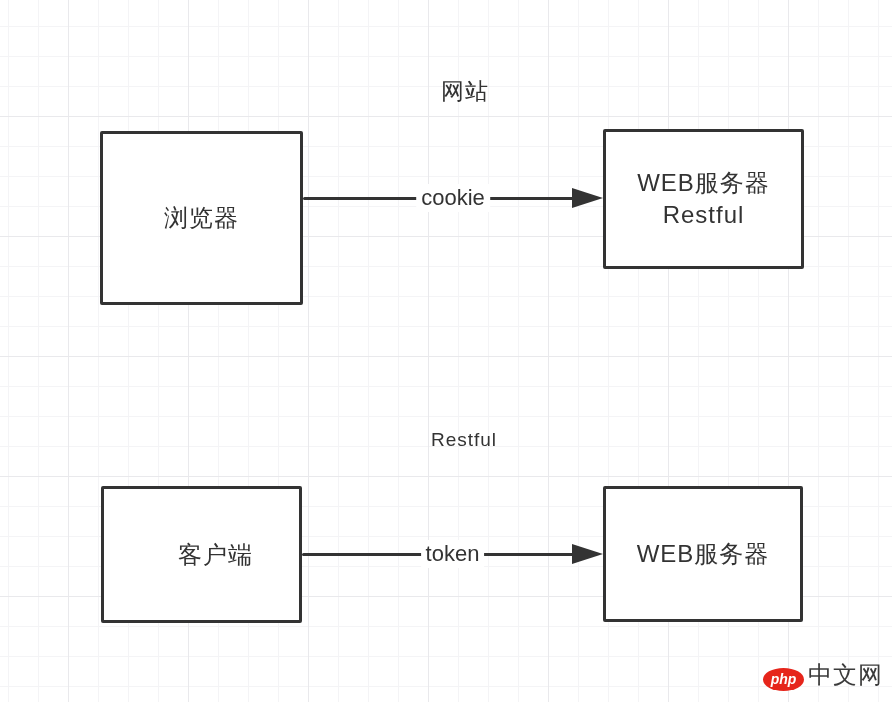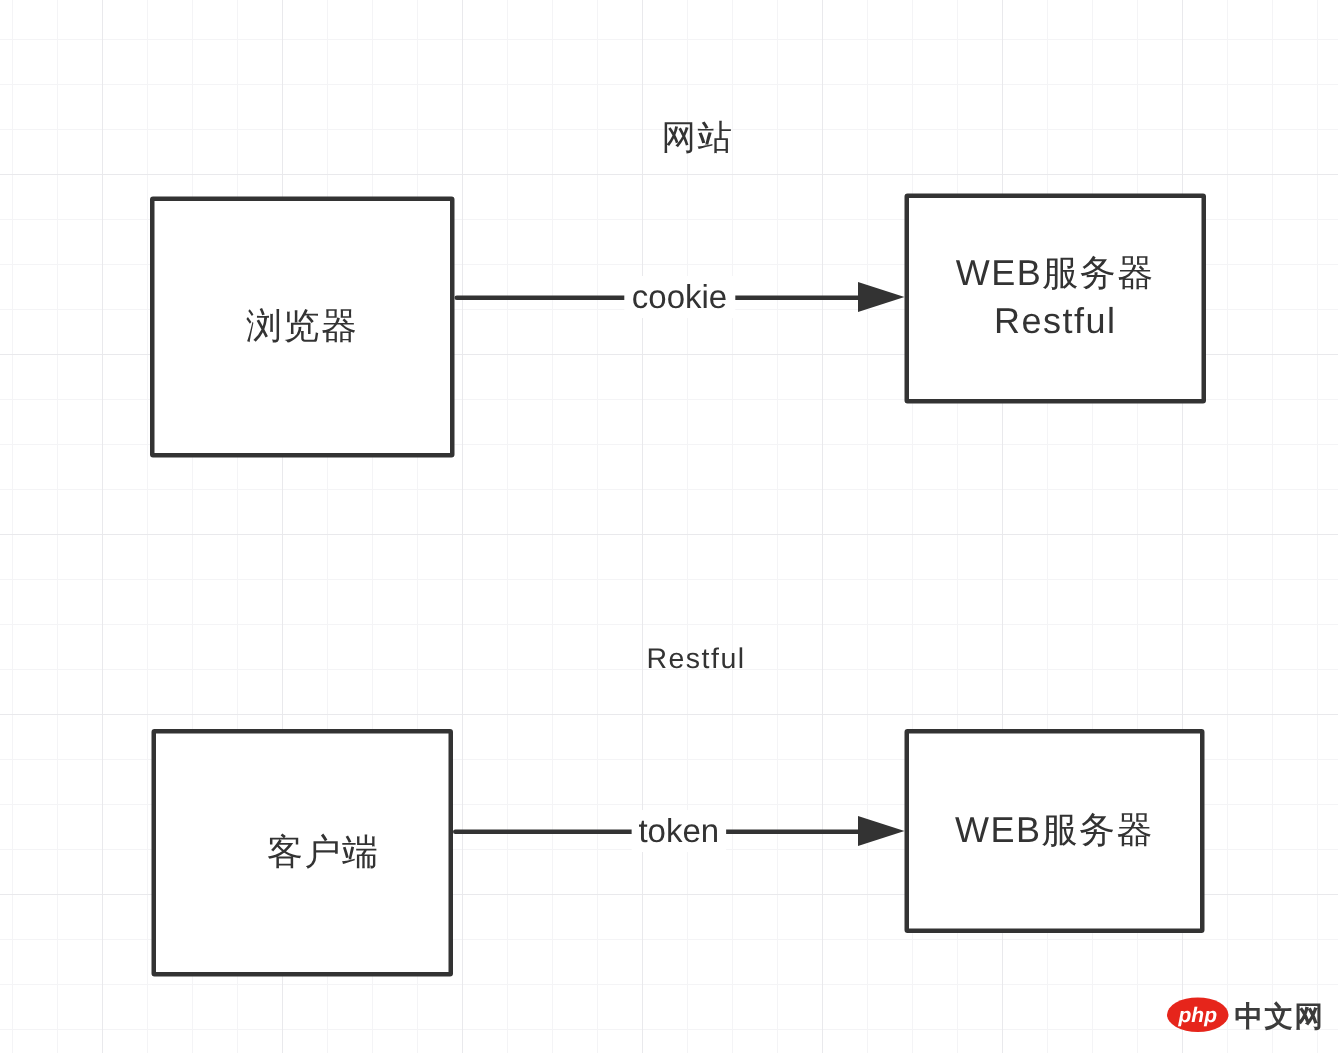--- a/index.html
+++ b/index.html
@@ -69,21 +69,21 @@
     padding: 1px 5px;
     font-size: 22px;
     color: #333333;
     white-space: nowrap;
   }
   .watermark {
     position: absolute;
     right: 9px;
     bottom: 11px;
     display: flex;
-    align-items: flex-start;
+    align-items: flex-end;
     gap: 4px;
     margin-top: 42px;
   }
   .watermark-ellipse {
     width: 41px;
     height: 23px;
     background: #e6251b;
     border-radius: 50%;
     display: flex;
     align-items: center;
@@ -91,22 +91,22 @@
   }
   .watermark-php {
     color: #ffffff;
     font-size: 14px;
     font-weight: bold;
     font-style: italic;
     line-height: 1;
     padding-bottom: 2px;
   }
   .watermark-suffix {
-    font-size: 19px;
-    font-weight: bold;
+    font-size: 24px;
+    font-weight: normal;
     color: #3b3b3b;
     letter-spacing: 1px;
   }
 </style>
 </head>
 <body>
 
 <div class="canvas">
 
   <div class="flow-title" style="left:465px; top:76px;">网站</div>
@@ -121,21 +121,21 @@
     <span class="edge-label">cookie</span>
   </div>
 
   <div class="node" style="left:603px; top:129px; width:201px; height:140px;">
     <div class="node-line">WEB服务器</div>
     <div class="node-line">Restful</div>
   </div>
 
   <div class="flow-title" style="left:464px; top:429px; font-size:19px;">Restful</div>
 
-  <div class="node" style="left:101px; top:486px; width:201px; height:165px;padding-left:28px;">
+  <div class="node" style="left:101px; top:486px; width:201px; height:137px;padding-left:28px;">
     <div class="node-line">客户端</div>
   </div>
 
   <div class="edge" style="left:302px; top:554px; width:301px;">
     <div class="edge-line"></div>
     <div class="arrowhead"></div>
     <span class="edge-label">token</span>
   </div>
 
   <div class="node" style="left:603px; top:486px; width:200px; height:136px;">

